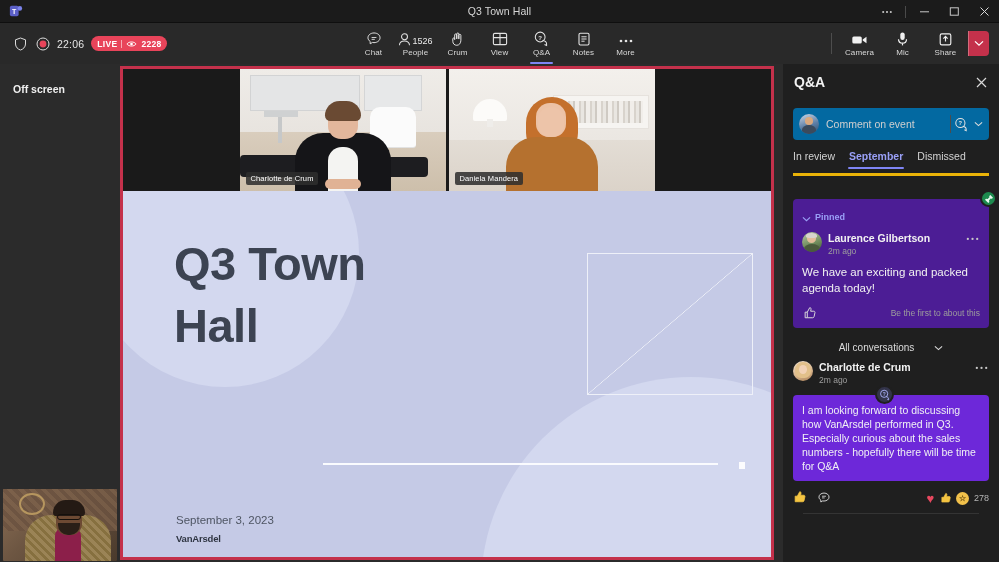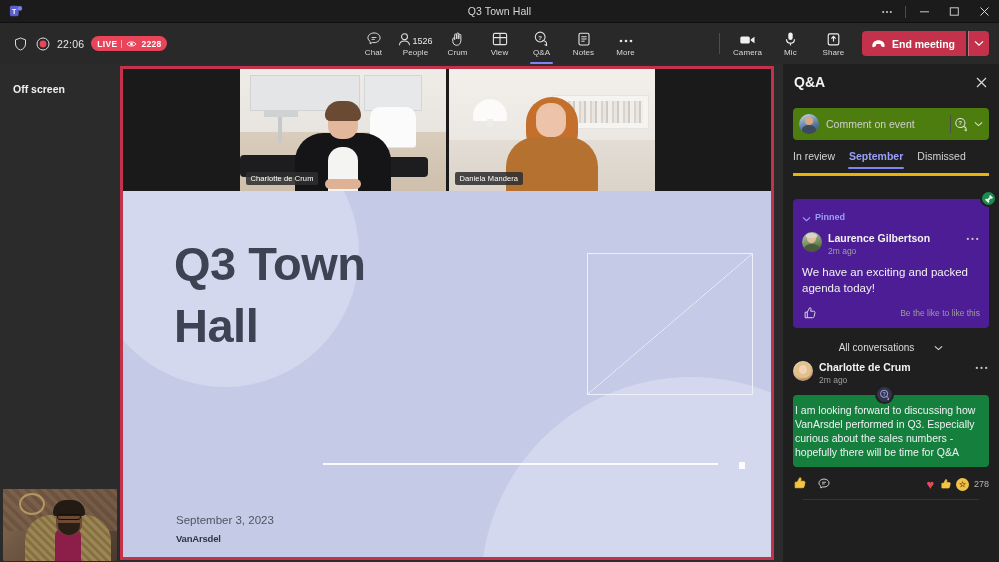--- a/index.html
+++ b/index.html
@@ -206,21 +206,21 @@
   .panel-head {
     position: relative; height: 36px; display: flex; align-items: center;
     padding: 0 0 0 11px;
   }
   .panel-title { font-size: 14px; font-weight: bold; color: #f3f3f3; }
   .panel-close {
     position: absolute; right: 9px; top: 9px; width: 18px; height: 18px;
     display: flex; align-items: center; justify-content: center; color: #d8d8d8;
   }
   .composer {
-    margin: 8px 10px 0 10px; height: 32px; background: #4d7c0f; border-radius: 4px;
+    margin: 8px 10px 0 10px; height: 32px; background: #0369a1; border-radius: 4px;
     display: flex; align-items: center; padding: 0 4px 0 6px;
   }
   .avatar { border-radius: 50%; overflow: hidden; position: relative; flex: none; }
   .avatar.sz20 { width: 20px; height: 20px; }
   .av-a { position:absolute; inset:0; background:linear-gradient(160deg,#cfd8e6 0%,#5c7ea6 55%,#2f4f6e 100%); }
   .av-a .hd { position:absolute; left:28%; top:14%; width:44%; height:42%; background:#d9a87e; border-radius:50%; }
   .av-a .bd { position:absolute; left:14%; top:56%; width:72%; height:50%; background:#3b4a5c; border-radius:50% 50% 0 0; }
   .av-b { position:absolute; inset:0; background:linear-gradient(160deg,#b8c9a8 0%,#6d8a5a 60%,#3d5433 100%); }
   .av-b .hd { position:absolute; left:26%; top:12%; width:46%; height:44%; background:#e2bd9a; border-radius:50%; }
   .av-b .hr { position:absolute; left:22%; top:6%; width:54%; height:24%; background:#d7d4cd; border-radius:50% 50% 30% 30%; }
@@ -267,22 +267,22 @@
   .like-ic { width: 16px; height: 16px; display:flex; align-items:center; justify-content:center; color:#dcdcdc; }
   .be-first { margin-left: auto; font-size: 8.5px; color: #9d9d9d; }
 
   .all-conv {
     display: flex; align-items: center; justify-content: center; gap: 20px;
     height: 28px; font-size: 10px; color: #dcdcdc; margin-top: 5px;
   }
 
   .msg2 { position: relative; padding: 0 10px; }
   .bubble {
-    position: relative; margin-top: 9px; background: #15803d; border-radius: 4px;
-    padding: 8px 2px; font-size: 10.5px; line-height: 14px; color: #f0f0f4;
+    position: relative; margin-top: 9px; background: #6d28d9; border-radius: 4px;
+    padding: 8px 9px; font-size: 10.5px; line-height: 14px; color: #f0f0f4;
   }
   .qa-badge {
     position: absolute; left: 82px; top: -10px; width: 19px; height: 19px; border-radius: 50%;
     background: #33344a; border: 2px solid #1f1f1f;
     display: flex; align-items: center; justify-content: center; color: #a6abf2;
   }
   .msg2-foot { display: flex; align-items: center; gap: 9px; margin-top: 9px; }
   .react-right { margin-left: auto; display: flex; align-items: center; gap: 3px; }
   .em { width: 13px; height: 13px; border-radius: 50%; display:flex; align-items:center; justify-content:center; font-size:9px; }
   .em-heart { color: #e8485f; font-size: 13px; line-height: 13px; }
@@ -458,28 +458,20 @@
         <span class="lb">Mic</span>
       </div>
       <div class="tb-item">
         <span class="ic">
           <svg width="15" height="15" viewBox="0 0 15 15">
               <rect x="2.2" y="1.8" width="10.6" height="11" rx="1.6" fill="none" stroke="#f0f0f0" stroke-width="1.15"></rect>
               <path d="M7.5 9.6V4.6M5.4 6.6 L7.5 4.4 L9.6 6.6" fill="none" stroke="#f0f0f0" stroke-width="1.15"></path>
             </svg>
         </span>
         <span class="lb">Share</span>
-      </div>
-      <div class="end-btn">
-        <span>
-          <svg width="15" height="9" viewBox="0 0 16 9">
-              <path d="M1.4 7.2C1.4 3.2 4.4 1 8 1s6.6 2.2 6.6 6.2c0 1-1 1.4-1.8 1l-1.6-.8c-.6-.3-.7-.9-.5-1.4.1-.4-.1-.7-.5-.8A7.7 7.7 0 0 0 8 5c-.8 0-1.5.1-2.2.3-.4.1-.6.4-.5.8.2.5.1 1.1-.5 1.4l-1.6.8c-.8.4-1.8 0-1.8-1Z" fill="#fff"></path>
-            </svg>
-        </span>
-        <span>End meeting</span>
       </div>
       <div class="end-caret">
         <svg width="10" height="7" viewBox="0 0 10 7">
             <path d="M1 1.4 L5 5.2 L9 1.4" fill="none" stroke="#fff" stroke-width="1.3"></path>
           </svg>
       </div>
     </div>
   </div>
 
   <div class="stage-area">
@@ -626,21 +618,21 @@
               </svg>
           </div>
         </div>
         <div class="msg-body">We have an exciting and packed agenda today!</div>
         <div class="card-foot">
           <div class="like-ic">
             <svg width="14" height="14" viewBox="0 0 15 15">
                 <path d="M4.6 6.6 L7.2 1.8 C8.3 1.8 8.8 2.6 8.6 3.6 L8.2 5.6 H11.6 C12.5 5.6 13 6.4 12.8 7.2 L11.9 11.3 C11.8 12.1 11.1 12.6 10.3 12.6 H4.6 Z M4.6 6.6 H2.3 V12.6 H4.6" fill="none" stroke="#dcdcdc" stroke-width="1.05"></path>
               </svg>
           </div>
-          <div class="be-first">Be the like to like this</div>
+          <div class="be-first">Be the first to about this</div>
         </div>
       </div>
 
       <div class="all-conv">
         <span>All conversations</span>
         <span>
           <svg width="9" height="6" viewBox="0 0 10 6">
               <path d="M1 1.2 L5 4.8 L9 1.2" fill="none" stroke="#dcdcdc" stroke-width="1.2"></path>
             </svg>
         </span>

